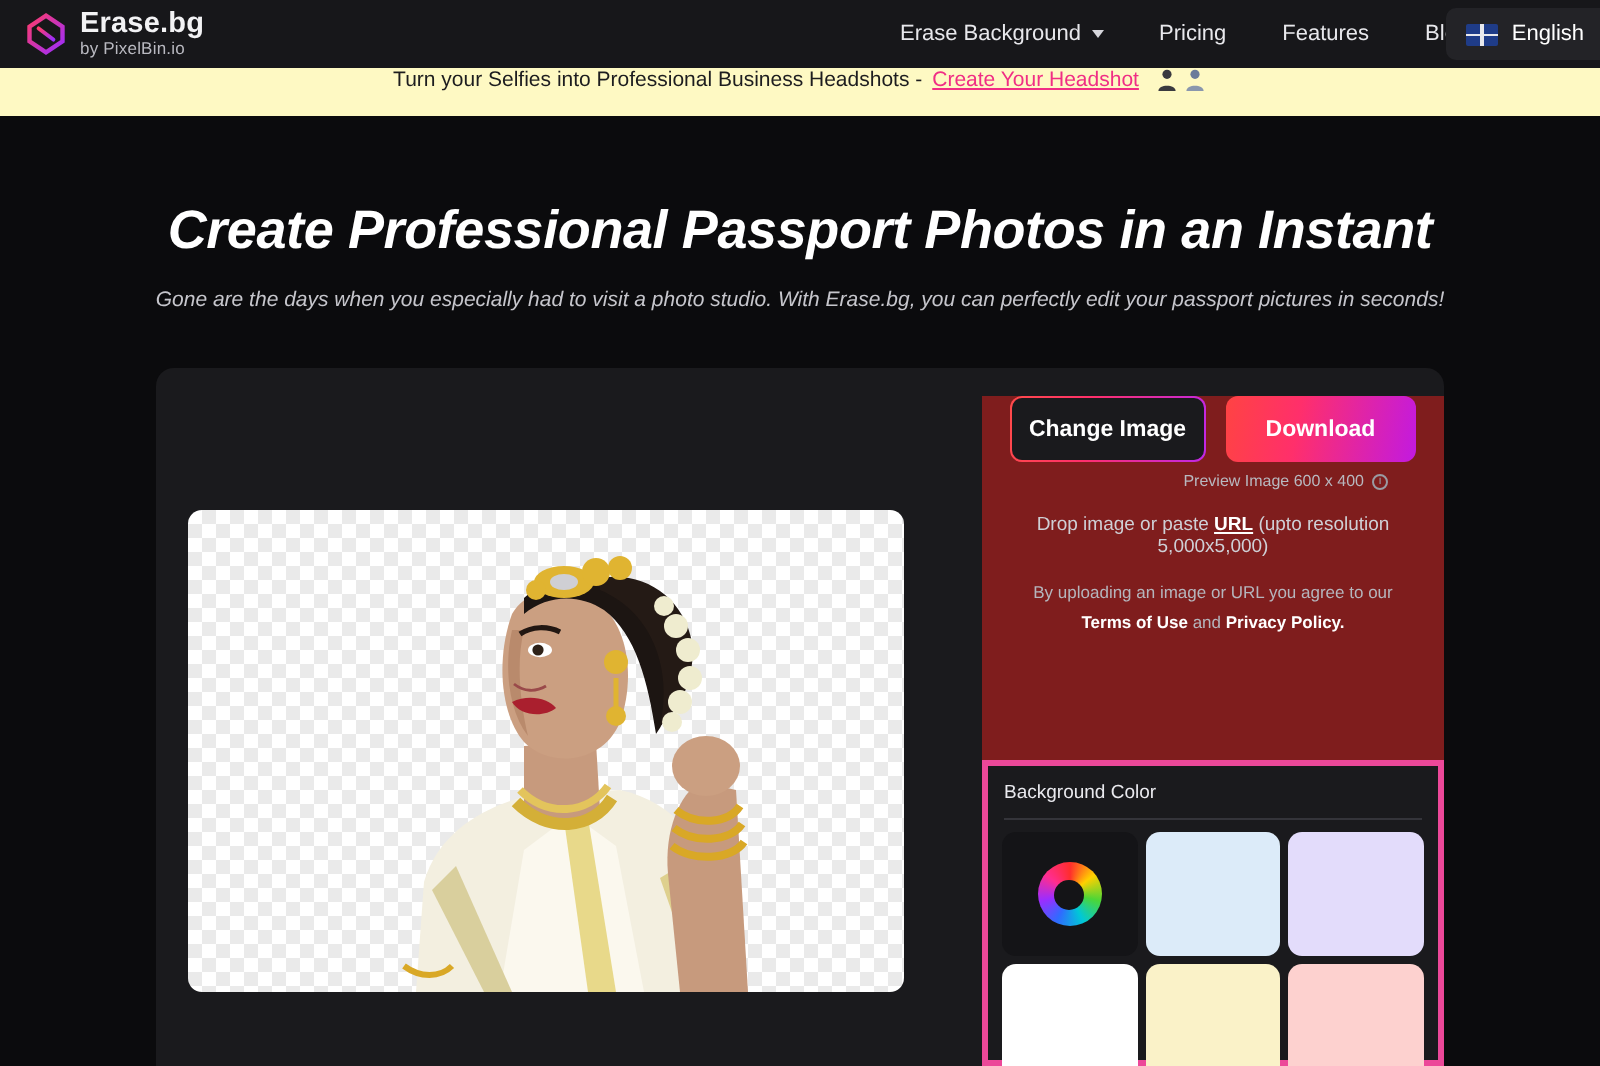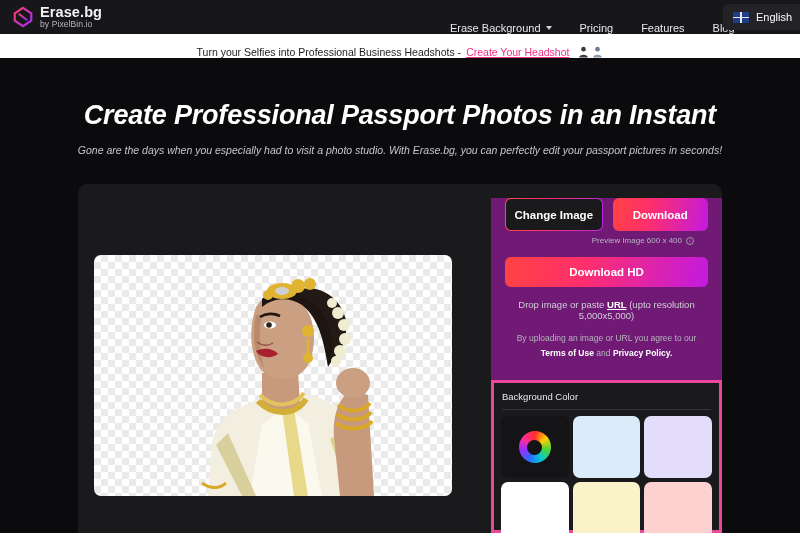--- a/index.html
+++ b/index.html
@@ -25,21 +25,21 @@
   .logo-title {
     font-size: 14.5px; font-weight: bold; color: #f2f2f4;
     letter-spacing: .1px; display: block;
   }
   .logo-sub {
     font-size: 8.5px; color: #b9b9c0; display: block; margin-top: 1px;
     letter-spacing: .1px;
   }
   .nav {
     position: absolute; left: 450px; top: 0; height: 34px;
-    display: flex; align-items: flex-end; gap: 28px;
+    display: flex; align-items: center; gap: 28px;
   }
   .nav-item {
     font-size: 11px; color: #e8e8ec; white-space: nowrap;
     display: flex; align-items: center; gap: 5px; cursor: pointer;
   }
   .chev {
     width: 0; height: 0; border-left: 3.5px solid transparent;
     border-right: 3.5px solid transparent; border-top: 4px solid #d6d6dc;
     display: inline-block;
   }
@@ -56,22 +56,22 @@
       linear-gradient(to right, transparent 44%, #e8e8ec 44%, #e8e8ec 56%, transparent 56%),
       linear-gradient(to bottom, transparent 46%, #c8102e 46%, #c8102e 54%, transparent 54%),
       linear-gradient(to right, transparent 46%, #c8102e 46%, #c8102e 54%, transparent 54%),
       #1f3c88;
   }
   .lang-label { font-size: 11px; color: #ffffff; white-space: nowrap; }
 
   
   .promo {
     position: absolute; left: 0; top: 34px; width: 800px; height: 24px;
-    background: #ffffff;
-    display: flex; align-items: flex-end; justify-content: center; gap: 5px;
+    background: #fef9c3;
+    display: flex; align-items: flex-start; justify-content: center; gap: 5px;
   }
   .promo-text { font-size: 10.5px; color: #1d1d1f; }
   .promo-link {
     font-size: 10.5px; color: #f02e85; text-decoration: underline;
     cursor: pointer; font-weight: 500;
   }
   .promo-avatars { display: flex; align-items: center; gap: 3px; margin-left: 4px; }
 
   
   .hero {
@@ -105,21 +105,21 @@
       linear-gradient(45deg, #eaeaea 25%, transparent 25%, transparent 75%, #eaeaea 75%);
     background-size: 14px 14px;
     background-position: 0 0, 7px 7px;
   }
   .subject { position: absolute; left: 96px; top: 0; width: 190px; height: 241px; }
 
   
   .panel {
     position: absolute; left: 413px; top: 14px;
     width: 231px; height: 335px;
-    background: #701a75;
+    background: #7f1d1d;
   }
   .btn-row { display: flex; gap: 10px; padding: 0 14px; }
   .btn {
     height: 33px; border-radius: 6px; display: flex;
     align-items: center; justify-content: center;
     font-size: 11.5px; font-weight: bold; color: #ffffff;
     cursor: pointer; flex: 1;
   }
   .btn-outline {
     background: #1a1a1d; position: relative; border: 1.6px solid transparent;
@@ -316,21 +316,20 @@
     <div class="btn-row">
       <div class="btn btn-outline">Change Image</div>
       <div class="btn btn-grad">Download</div>
     </div>
 
     <div class="meta">
       <span>Preview Image 600 x 400</span>
       <span class="info-dot">i</span>
     </div>
 
-    <div class="btn-wide">Download HD</div>
 
 
     <div class="drop-line">
       <span>Drop image or paste</span>
       <span class="url-link">URL</span>
       <span>(upto resolution 5,000x5,000)</span>
     </div>
 
     <div class="legal">
       <span>By uploading an image or URL you agree to our </span><b>Terms of Use</b><span> and </span><b>Privacy Policy.</b>

